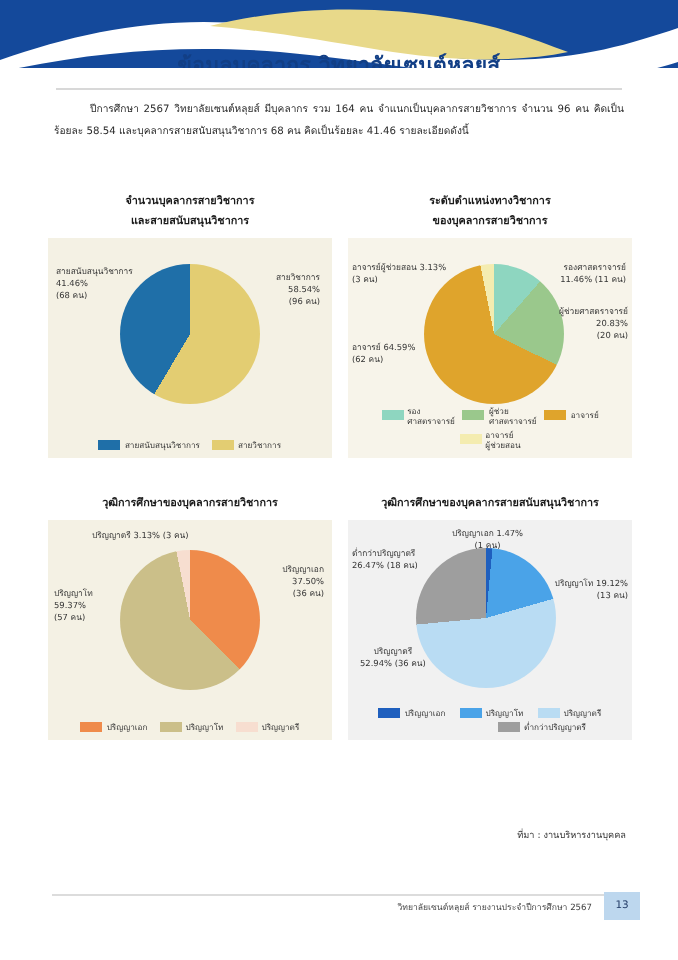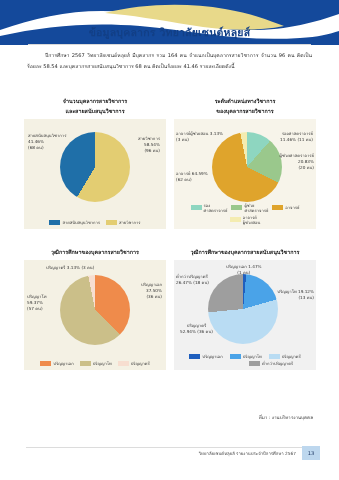--- a/index.html
+++ b/index.html
@@ -8,21 +8,21 @@
     width:339px;height:480px;
     background:#ffffff;
     font-family:"DejaVu Sans","Liberation Sans",sans-serif;
     overflow:hidden;
     position:relative;
     color:#222;
   }
   .page{position:relative;width:339px;height:480px;background:#fff;overflow:hidden;}
 
   
-  .banner{position:absolute;left:0;top:0;width:339px;height:45px;overflow:hidden;text-decoration:underline;}
+  .banner{position:absolute;left:0;top:0;width:339px;height:34px;overflow:hidden;text-decoration:underline;}
   .banner svg{display:block;}
   .banner-title{
     position:absolute;left:0;top:24px;width:339px;text-align:center;
     font-size:10.5px;font-weight:bold;color:#123f86;letter-spacing:.2px;
     white-space:nowrap;
   }
   .rule{
     position:absolute;left:28px;top:44px;width:283px;height:1px;
     background:#d8d8d8;
   }

